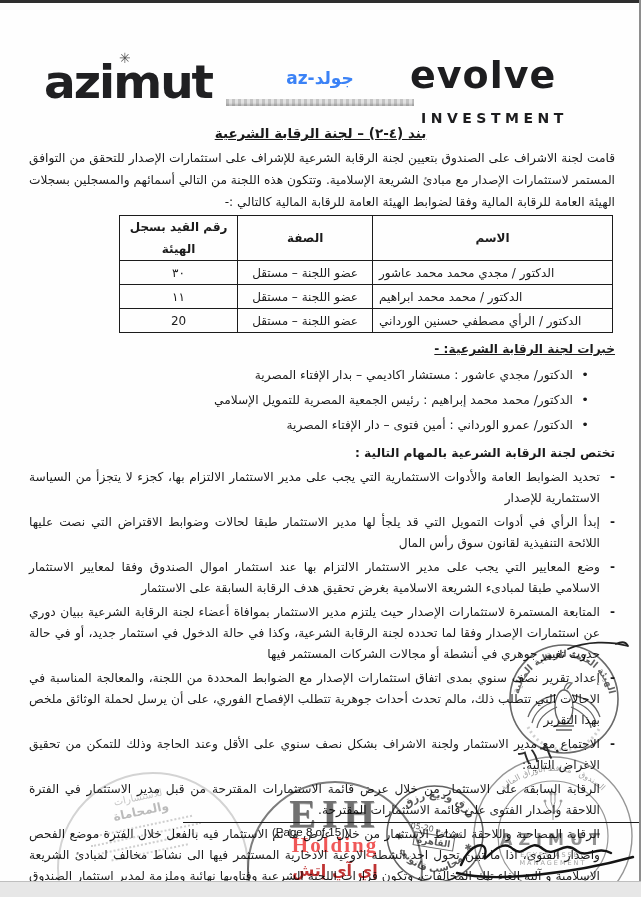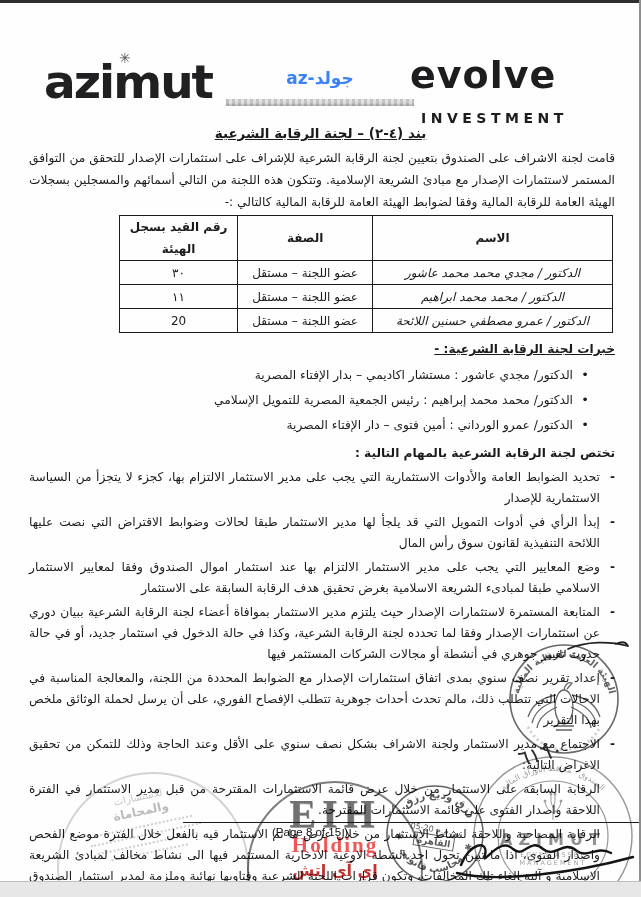--- a/index.html
+++ b/index.html
@@ -22,21 +22,21 @@
   .evolve-sub{position:absolute;left:421px;top:110px;width:192px;text-align:left;font-size:14px;font-weight:700;letter-spacing:4.5px;color:#1d1d1f;}
 
   
   .doc-title{position:absolute;top:125px;left:0;right:0;text-align:center;font-size:13.5px;font-weight:700;text-decoration:underline;direction:rtl;z-index:2;}
   .doc{position:absolute;top:147px;left:29px;width:586px;direction:rtl;text-align:justify;font-size:12.2px;line-height:22px;z-index:2;}
   .intro{margin:0;}
   table.committee{border-collapse:collapse;width:494px;margin:2px 2px 5px auto;text-align:center;font-size:12px;}
   table.committee th,table.committee td{border:1px solid #1c1c1c;padding:0 6px;}
   table.committee th{font-weight:700;height:21px;}
   table.committee td{height:23px;}
-  td.cell-name{text-align:center;padding-right:10px;width:240px;font-style:italic;}
+  td.cell-name{text-align:left;padding-right:10px;width:240px;}
   .col-role{width:128px;}
   .col-num{width:110px;}
   .sec-heading{font-weight:700;text-decoration:underline;margin:4px 0 4px;}
   ul.experts{list-style:none;margin:0;padding:0 26px 0 0;}
   ul.experts li{margin:3px 0;position:relative;padding-right:16px;line-height:22px;}
   .bullet{position:absolute;right:0;top:0;font-size:13px;}
   .tasks-heading{font-weight:700;margin:6px 0 3px;}
   .dash-item{position:relative;padding-right:15px;margin:3px 0;line-height:21px;}
   .dash{position:absolute;right:0;top:0;font-weight:700;}
   .sub-item{padding-right:15px;margin:3px 0;line-height:21px;}
@@ -93,21 +93,21 @@
         <td class="cell-name">الدكتور / مجدي محمد محمد عاشور</td>
         <td>عضو اللجنة – مستقل</td>
         <td>٣٠</td>
       </tr>
       <tr>
         <td class="cell-name">الدكتور / محمد محمد ابراهيم</td>
         <td>عضو اللجنة – مستقل</td>
         <td>١١</td>
       </tr>
       <tr>
-        <td class="cell-name">الدكتور / عمرو مصطفي حسنين اللائحة</td>
+        <td class="cell-name">الدكتور / الرأي مصطفي حسنين الورداني</td>
         <td>عضو اللجنة – مستقل</td>
         <td>20</td>
       </tr>
     </tbody>
       </table>
 
     <div class="sec-heading">خبرات لجنة الرقابة الشرعية: -</div>
     <ul class="experts">
       <li>
         <span class="bullet">•</span>

